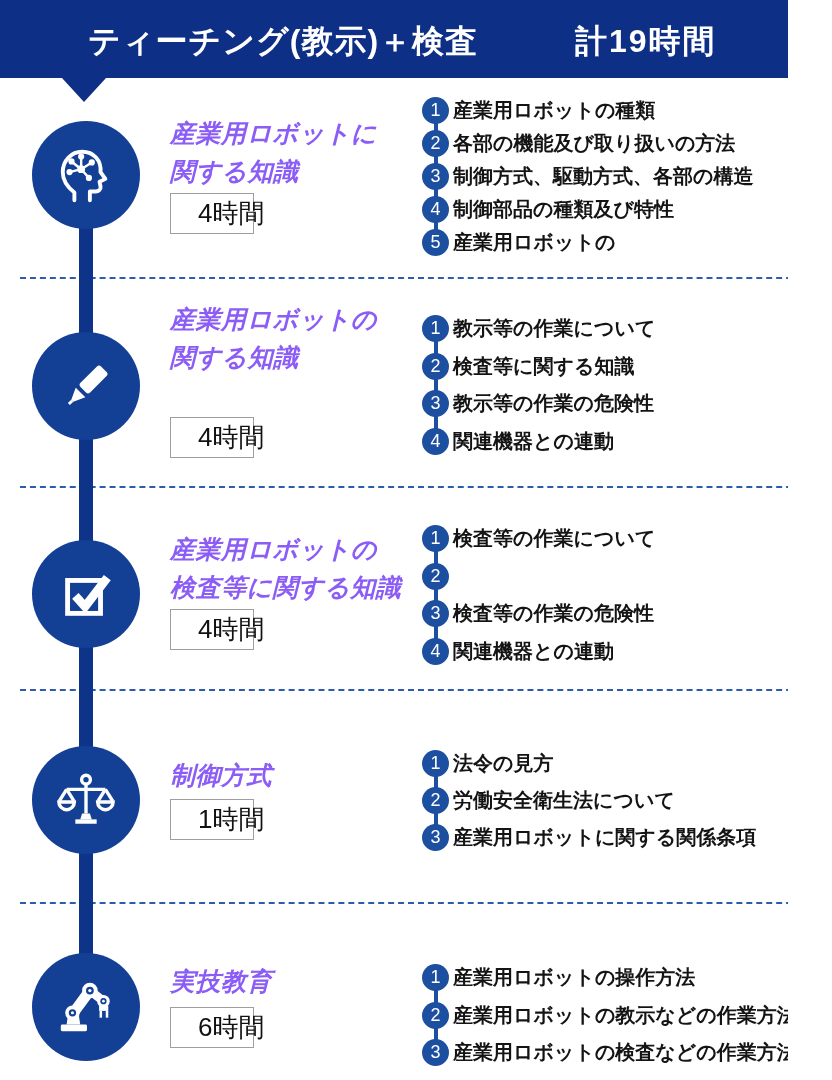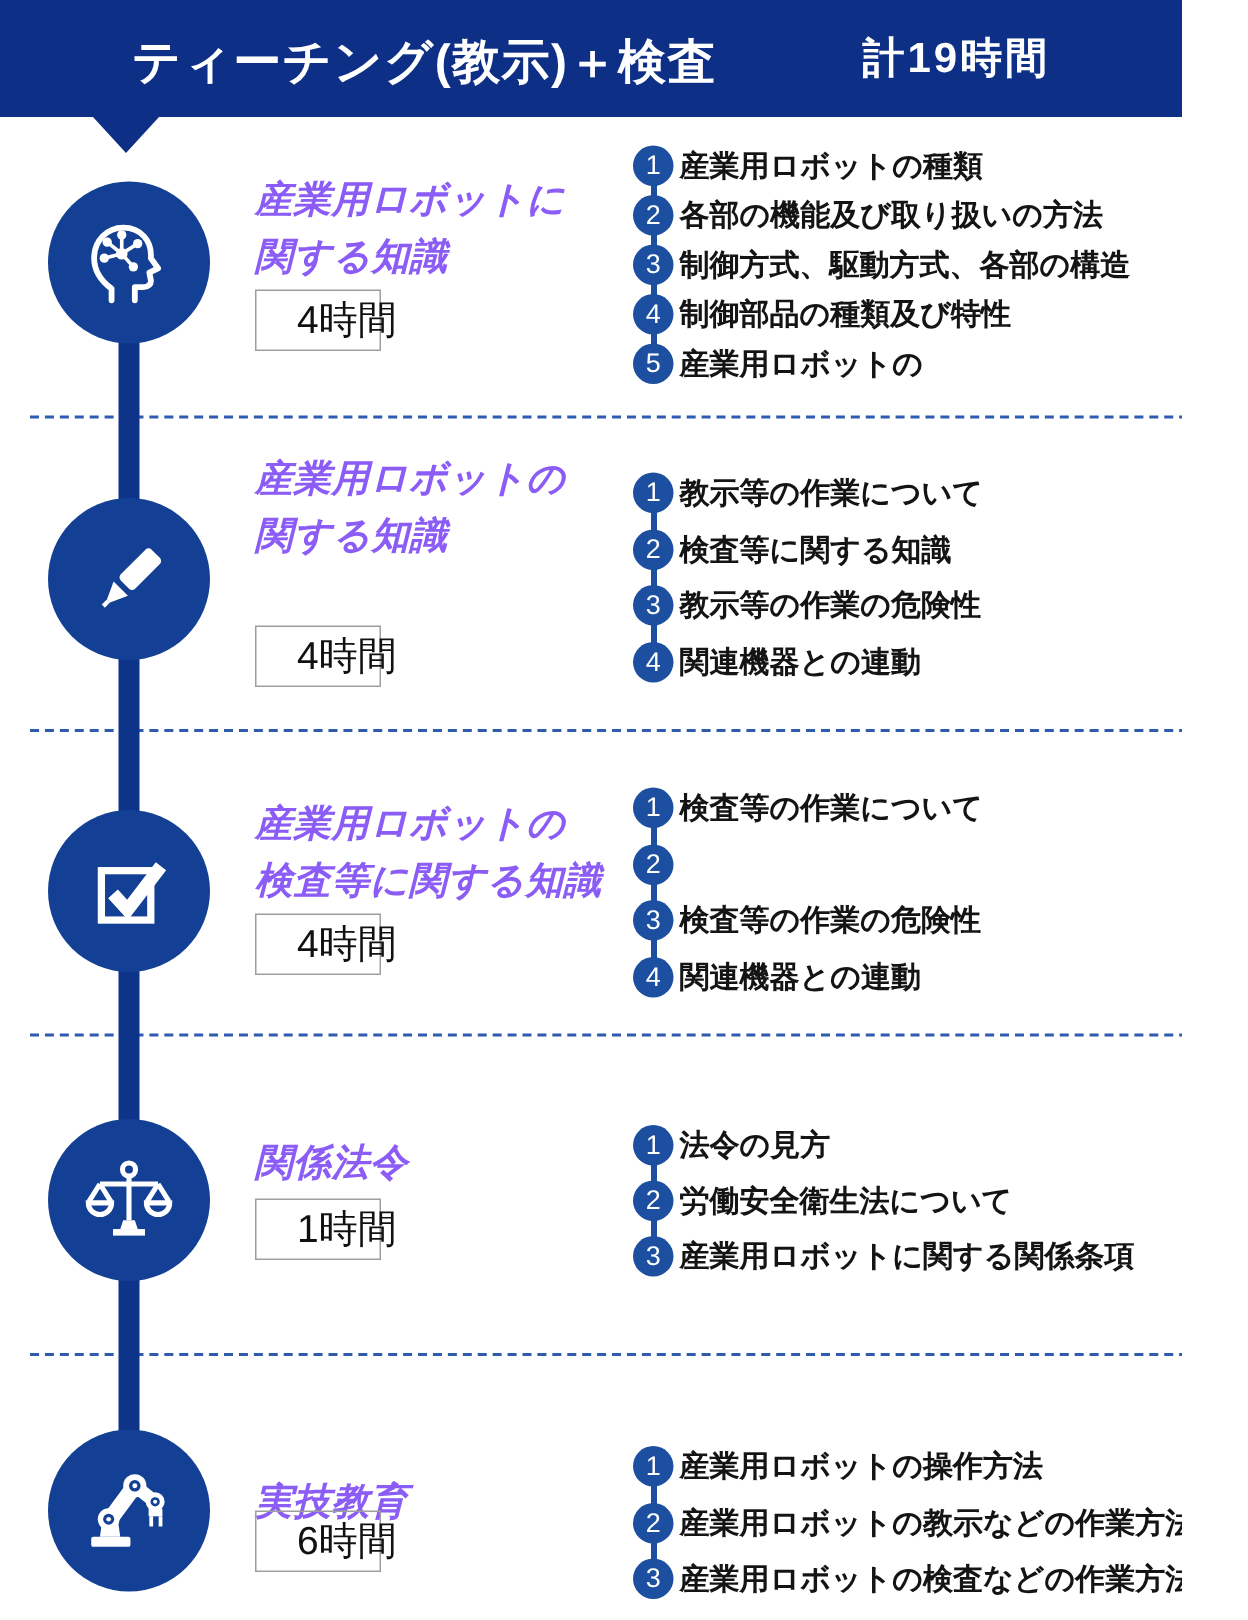--- a/index.html
+++ b/index.html
@@ -3,37 +3,37 @@
 <meta charset="utf-8">
 <style>
   * { margin:0; padding:0; box-sizing:border-box; }
   html,body { background:#fff; }
   body { font-family:"Liberation Sans","DejaVu Sans",sans-serif; }
   .page { position:relative; width:788px; height:1080px; background:#fff; overflow:hidden; }
 
   
   .header { position:absolute; left:0; top:0; width:832px; height:78px; background:#0d2f85; }
   .header .title { position:absolute; left:88px; top:20px; color:#fff; font-size:32px; font-weight:bold; letter-spacing:1px; white-space:nowrap; }
-  .header .total { position:absolute; left:575px; top:20px; color:#fff; font-size:28px; font-weight:bold; letter-spacing:2px; white-space:nowrap; }
+  .header .total { position:absolute; left:575px; top:20px; color:#fff; font-size:32px; font-weight:bold; letter-spacing:2px; white-space:nowrap; }
   .header-arrow { position:absolute; left:62px; top:78px; width:0; height:0;
     border-left:22px solid transparent; border-right:22px solid transparent; border-top:24px solid #0d2f85; }
 
   
   .timeline { position:absolute; left:79px; top:175px; width:14px; height:832px; background:#0d3488; z-index:1; }
 
   
   .big-circle { position:absolute; left:32px; width:108px; height:108px; border-radius:50%;
     background:#134094; z-index:2; display:flex; align-items:center; justify-content:center; }
   .c1{top:121px} .c2{top:332px} .c3{top:540px} .c4{top:746px} .c5{top:953px}
   .big-circle svg { width:62px; height:62px; display:block; }
 
   
   .sec-title { position:absolute; left:170px; color:#8b5cf6; font-size:25px; font-weight:bold;
     line-height:38px; letter-spacing:0.5px; white-space:nowrap;font-style:italic; }
-  .t1{top:114px} .t2{top:300px} .t3{top:530px} .t4{top:756px} .t5{top:982px}
+  .t1{top:114px} .t2{top:300px} .t3{top:530px} .t4{top:756px} .t5{top:962px}
 
   
   .hours { position:absolute; left:170px; width:84px; height:41px; border:1px solid #9e9e9e;
     color:#111; font-size:26px; display:flex; align-items:center; padding-left:27px; white-space:nowrap; }
   .h1{top:193px} .h2{top:417px} .h3{top:609px} .h4{top:799px} .h5{top:1007px}
 
   
   .items { position:absolute; left:422px; width:400px; z-index:2; }
   .items::before { content:""; position:absolute; left:11.5px; top:calc(var(--row)/2);
     height:calc(100% - var(--row)); width:4px; background:#1d4fa0; }
@@ -203,21 +203,21 @@
         <line x1="52" y1="21" x2="44.5" y2="33"></line>
           <line x1="52" y1="21" x2="59.5" y2="33"></line>
         <path d="M44 34 A8 8 0 0 0 60 34 Z"></path>
       </g>
       <polygon points="28,46 36,46 38,52 26,52" fill="#fff"></polygon>
       <rect x="21" y="52" width="22" height="4.5" fill="#fff"></rect>
     </svg>
   </div>
   <div class="sec-title t4">
 
-  <div>関係法令</div>
+  <div>制御方式</div>
     </div>
   <div class="hours h4">1時間</div>
   <div class="items i4">
 
       <div class="item">
         <span class="num">1</span>
         <span class="txt">法令の見方</span>
       </div>
 
       <div class="item">

